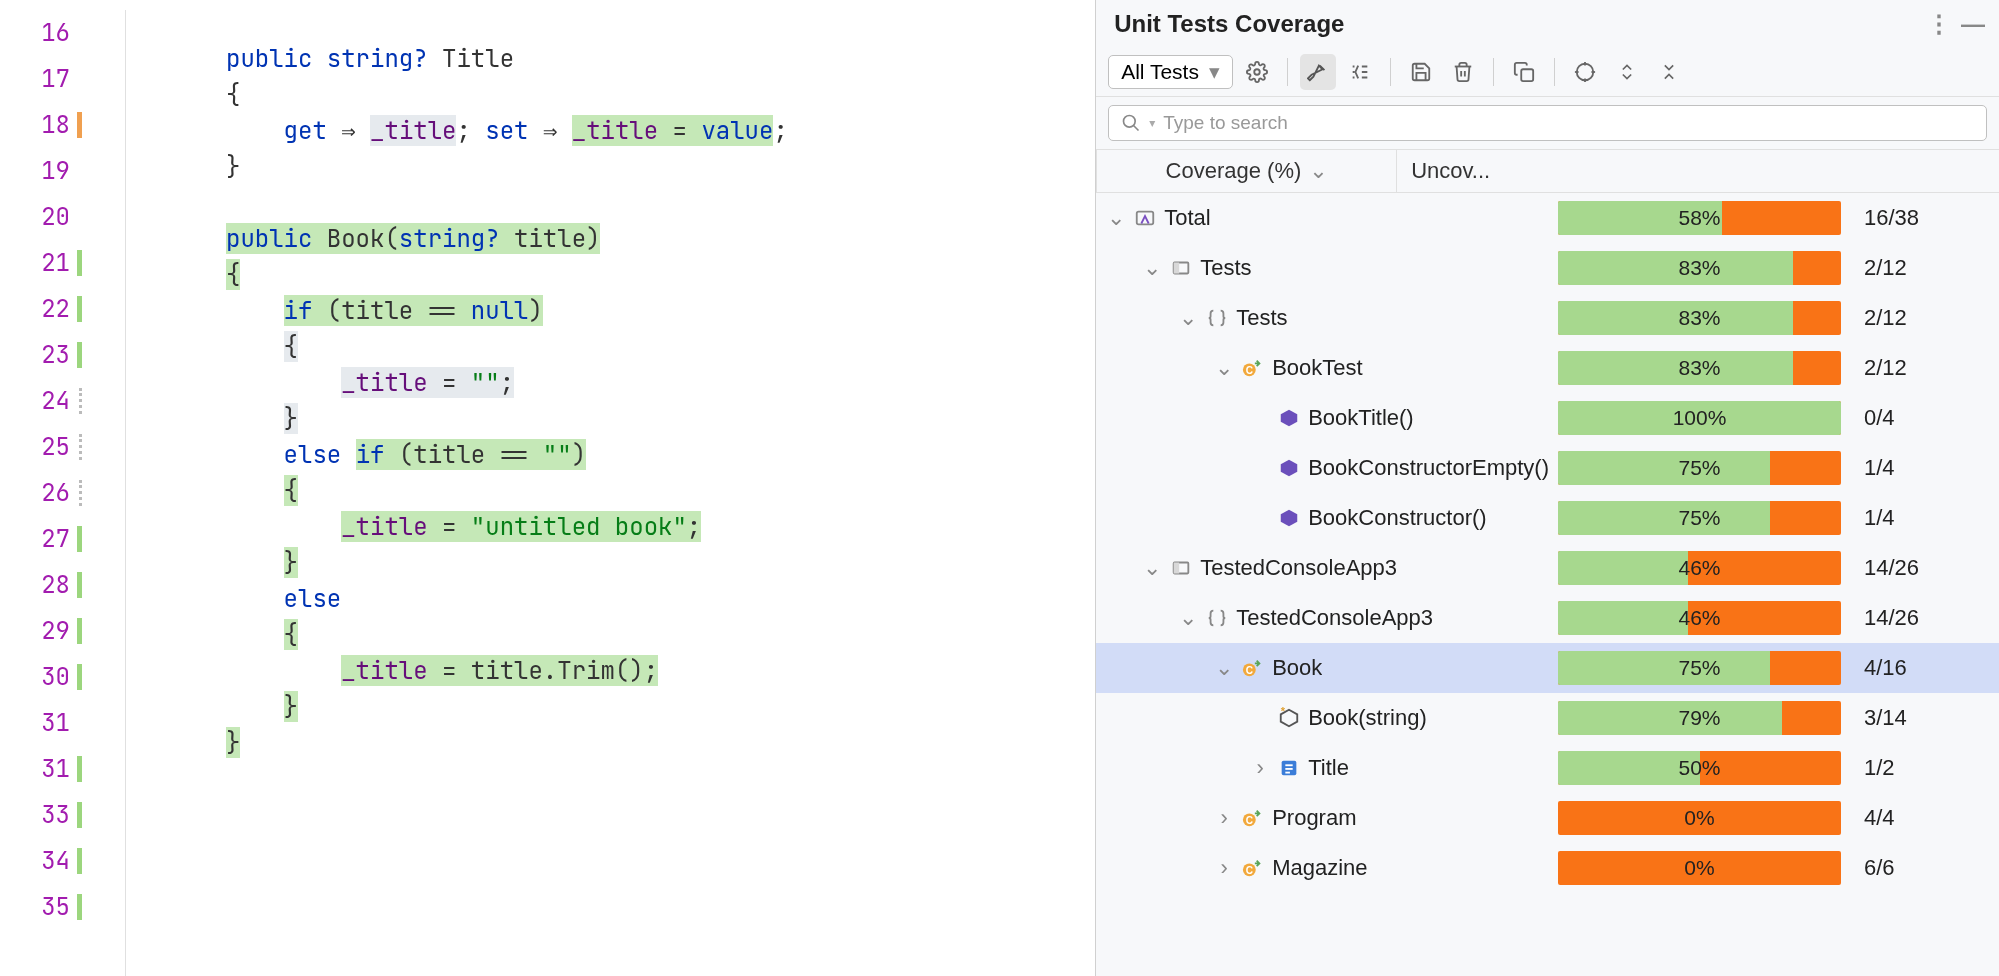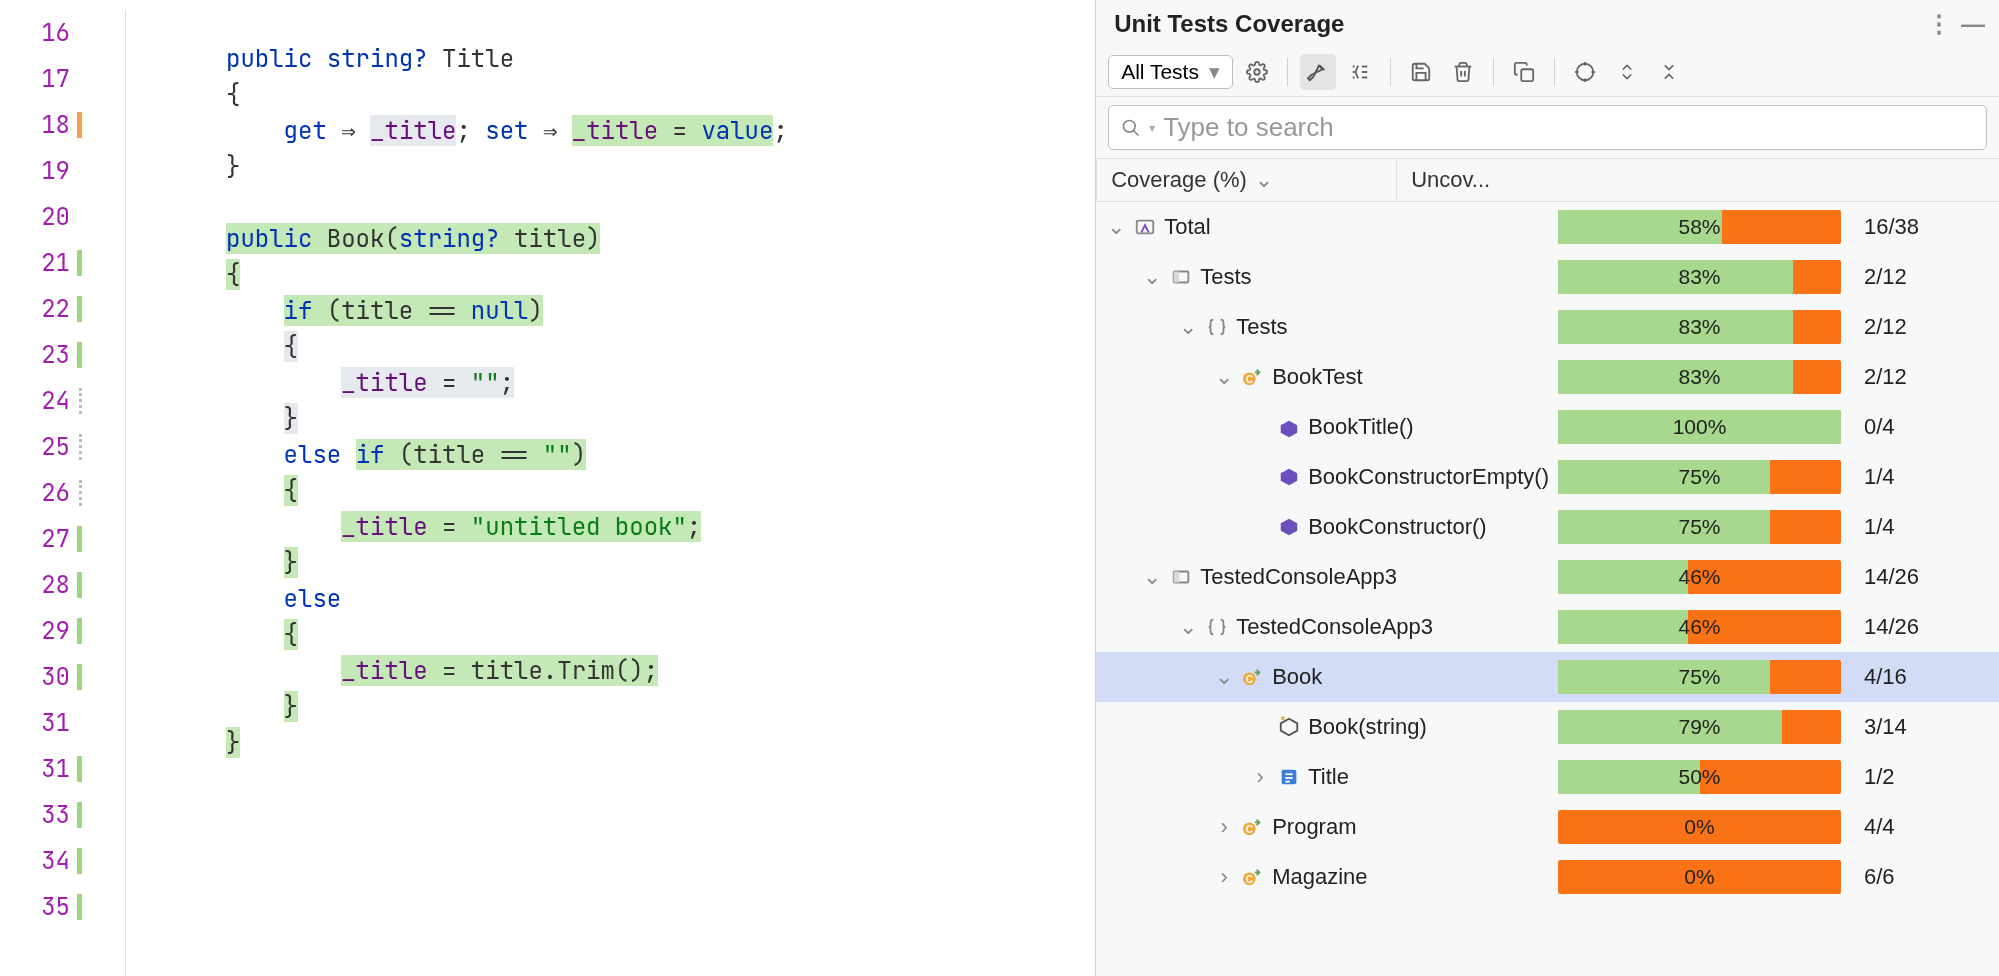--- a/index.html
+++ b/index.html
@@ -125,37 +125,37 @@
     align-items: center;
     gap: 8px;
     border: 1px solid #c0c0c0;
     border-radius: 5px;
     background: #fff;
     padding: 6px 12px;
   }
   .search-box input {
     border: none;
     outline: none;
-    font-size: 26px;
+    font-size: 19px;
     flex: 1;
     color: #a16207;
   }
   .search-box input::placeholder { color: #999; }
   .search-box .glass { color: #888; }
 
   .cov-table-head {
     display: flex;
     border-top: 1px solid #e0e0e0;
     border-bottom: 1px solid #e0e0e0;
     font-size: 22px;
     color: #333;
     background: #f7f8fa;
   }
   .cov-col-sym { flex: 1; padding: 8px 14px; }
-  .cov-col-cov { width: 300px; padding: 8px 14px; border-left: 1px solid #e0e0e0; display:flex; align-items:center; gap:8px; }
+  .cov-col-cov { width: 300px; padding: 8px 14px; border-left: 1px solid #e0e0e0; display:flex; align-items:center; gap:8px;justify-content:center; }
   .cov-col-unc { width: 150px; padding: 8px 14px; border-left: 1px solid #e0e0e0; white-space:nowrap; overflow:hidden; text-overflow:ellipsis;}
 
   .tree { font-size: 22px; color: #222; }
   .tree-row {
     display: flex;
     align-items: center;
     height: 50px;
   }
   .tree-row.selected { background: #d2dcf7; }
   .tree-sym {
@@ -423,21 +423,21 @@
         </div>
         <div class="tree-cov">
           <div class="bar">
             <div class="bar-fill" style="width: 83%;"></div>
             <div class="bar-text">83%</div>
           </div>
         </div>
         <div class="tree-unc">2/12</div>
       </div>
       <div class="tree-row">
-        <div class="tree-sym" style="padding-left: 154px; align-items: flex-end;">
+        <div class="tree-sym" style="padding-left: 154px;">
           <span class="chev"></span>
           <span class="node-icon">
             <svg width="22" height="22" viewBox="0 0 24 24">
               <polygon points="12,3 21,8 21,16 12,21 3,16 3,8" fill="#6b4fbb"></polygon>
             </svg>
           </span>
           <span style="overflow: hidden; text-overflow: ellipsis;">BookTitle()</span>
         </div>
         <div class="tree-cov">
           <div class="bar">

